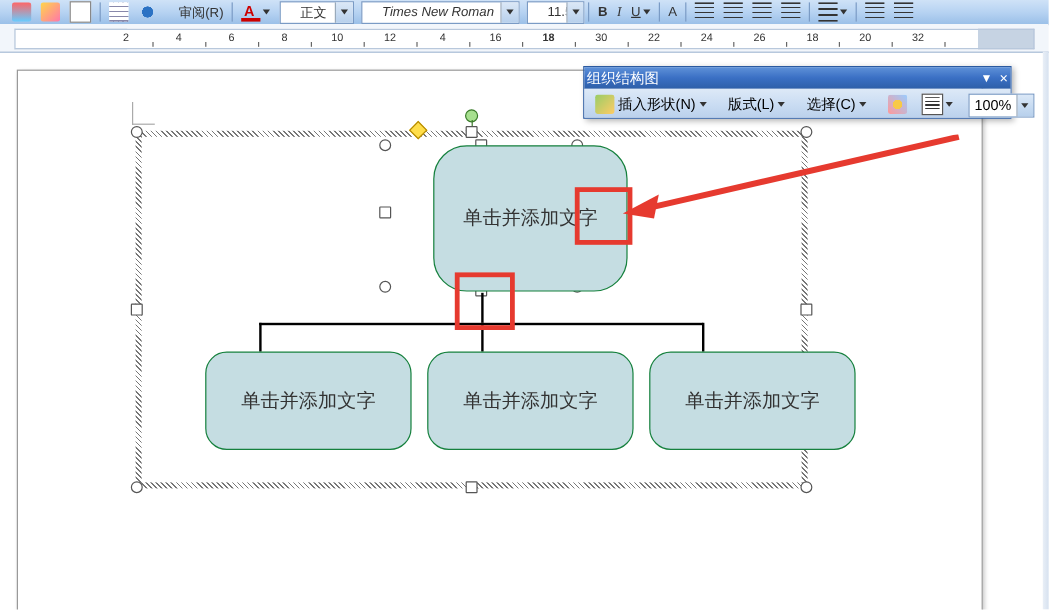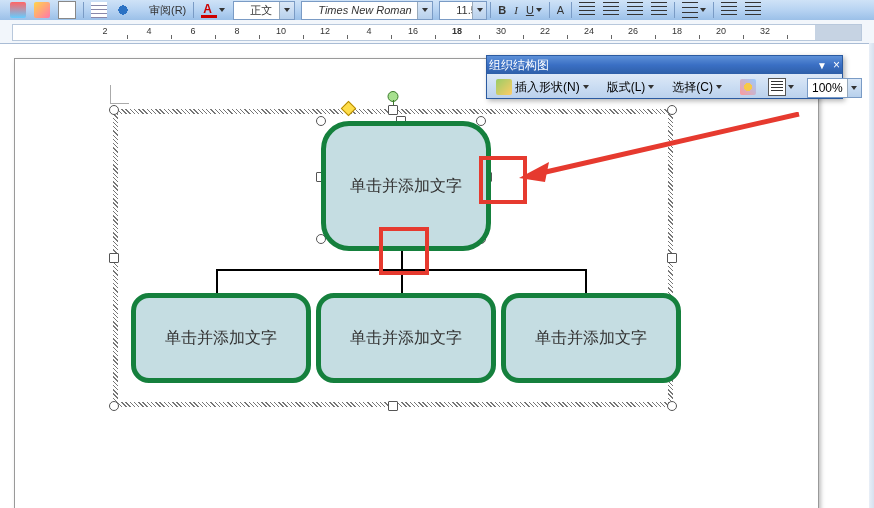--- a/index.html
+++ b/index.html
@@ -39,21 +39,21 @@
   .hatch.b{left:0;right:0;bottom:0;height:5px;}
   .hatch.l{top:0;bottom:0;left:0;width:5px;}
   .hatch.r{top:0;bottom:0;right:0;width:5px;}
   .handle{position:absolute;width:8px;height:8px;background:#fff;border:1px solid #555;border-radius:50%;}
   .handle.sq{border-radius:1px;}
   .rot{position:absolute;width:9px;height:9px;border:1px solid #3a7b2a;border-radius:50%;background:#a7e08f;left:50%;top:-18px;transform:translateX(-50%);}
   .rot-line{position:absolute;left:50%;top:-9px;width:1px;height:9px;background:#3a7b2a;}
   .adj{position:absolute;width:9px;height:9px;background:#FFDE4A;border:1px solid #b58a00;transform:rotate(45deg);}
 
   
-  .shape{position:absolute;background:#C5DDE2;border:5px solid #15803d;border-radius:18px;display:flex;align-items:center;justify-content:center;font-size:16px;color:#333;}
+  .shape{position:absolute;background:#C5DDE2;border:1px solid #15803d;border-radius:18px;display:flex;align-items:center;justify-content:center;font-size:16px;color:#333;margin-left:40px;}
   .shape.top{border-radius:28px;}
   .conn{position:absolute;background:#000;}
 
   
   .redbox{position:absolute;border:4px solid #E63A2F;background:transparent;}
   .arrow-svg{position:absolute;pointer-events:none;}
 
   
   .float-tb{position:absolute;left:486px;top:55px;width:355px;border:1px solid #2b5aa0;box-shadow:2px 2px 5px rgba(0,0,0,.3);font-size:12px;}
   .ftb-title{height:18px;background:linear-gradient(#5E91D8 0%,#3A6FC4 50%,#2E5FA8 100%);color:#fff;display:flex;align-items:center;padding:0 2px;justify-content:space-between;}

